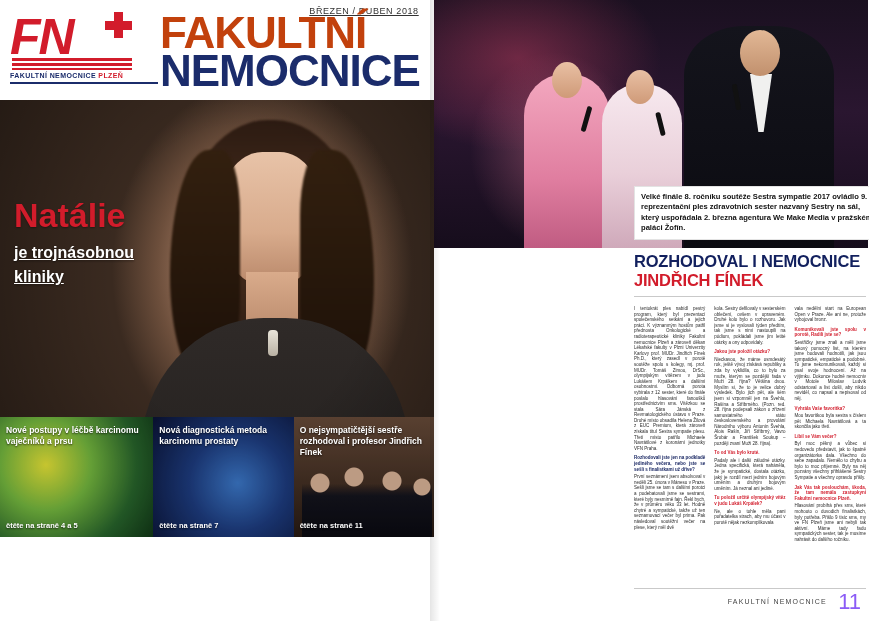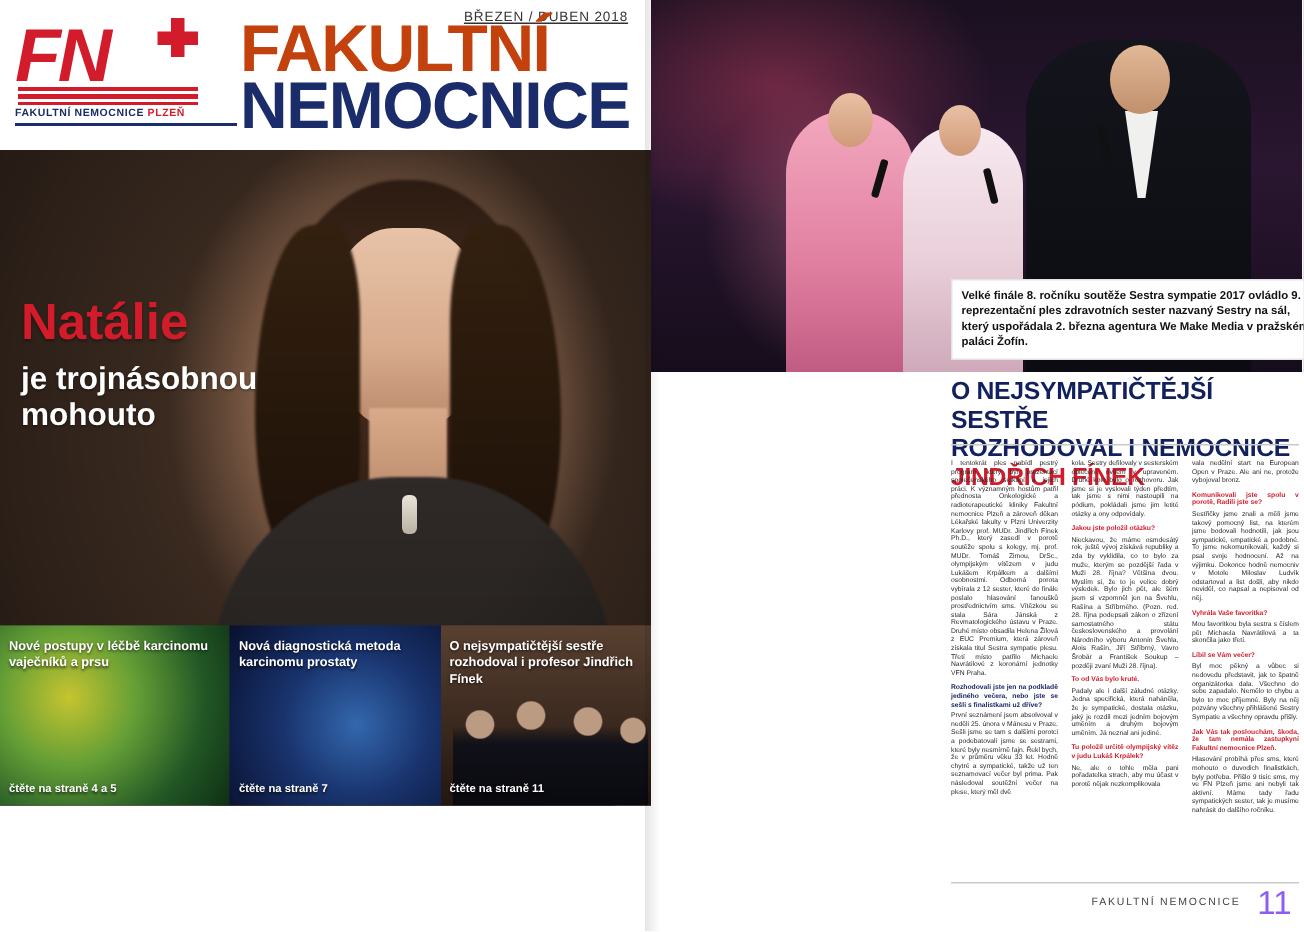--- a/index.html
+++ b/index.html
@@ -103,22 +103,23 @@
     position:absolute;left:300px;top:6px;width:128px;text-align:center;
     font-size:9px;color:#333;letter-spacing:.6px;text-decoration:underline;
   }
 
   .cover-headline{position:absolute;left:14px;top:198px;width:230px;}
   .ch-l1,.ch-l2{
     font-size:34px;font-weight:bold;color:#d21c2b;line-height:35px;
     text-shadow:0 1px 2px rgba(0,0,0,.35);
   }
   .ch-l3,.ch-l4{
-    font-size:21px;font-weight:bold;color:#ffffff;line-height:24px;
+    font-size:16px;font-weight:bold;color:#ffffff;line-height:24px;
     text-shadow:0 1px 2px rgba(0,0,0,.5);
+    text-decoration:underline;
   }
   .ch-l3{margin-top:8px;}
 
   
   .teasers{
     position:absolute;left:0;bottom:0;width:434px;height:120px;display:flex;
   }
   .teaser{position:relative;width:144.6px;height:120px;overflow:hidden;}
   .teaser .tshade{position:absolute;inset:0;background:rgba(0,0,0,.18);}
   .t1{background:
@@ -267,21 +268,21 @@
         <div class="logo-rule"></div>
       </div>
       <div class="issue-date">BŘEZEN / DUBEN 2018</div>
       <div class="title-fakultni">FAKULTNÍ</div>
       <div class="title-nemocnice">NEMOCNICE</div>
     </div>
 
     <div class="cover-headline">
       <div class="ch-l1">Natálie</div>
       <div class="ch-l3">je trojnásobnou</div>
-      <div class="ch-l4">mohouto</div>
+      <div class="ch-l4">kliniky</div>
     </div>
 
     <div class="teasers">
       <div class="teaser t1">
         <div class="tshade"></div>
         <div class="teaser-txt">Nové postupy v léčbě karcinomu vaječníků a prsu</div>
         <div class="teaser-more">čtěte na straně 4 a 5</div>
       </div>
       <div class="teaser t2">
         <div class="tshade"></div>
@@ -309,21 +310,20 @@
       <div class="p-man-head"></div>
       <div class="mic1"></div>
       <div class="mic2"></div>
       <div class="mic3"></div>
     </div>
     <div class="white-left-strip"></div>
 
     <div class="caption-box">Velké finále 8. ročníku soutěže Sestra sympatie 2017 ovládlo 9. reprezentační ples zdravotních sester nazvaný Sestry na sál, který uspořádala 2. března agentura We Make Media v pražském paláci Žofín.</div>
 
     <div class="art-head">
-      <div class="h1">O NEJSYMPATIČTĚJŠÍ SESTŘE</div>
       <div class="h2"><span>ROZHODOVAL I NEMOCNICE </span><em>JINDŘICH FÍNEK</em></div>
     </div>
     <div class="head-rule"></div>
 
     <div class="cols">
       <div class="col">
         <p>I tentokrát ples nabídl pestrý program, který byl prezentací společenského setkání a jejich práci. K významným hostům patřil přednosta Onkologické a radioterapeutické kliniky Fakultní nemocnice Plzeň a zároveň děkan Lékařské fakulty v Plzni Univerzity Karlovy prof. MUDr. Jindřich Fínek Ph.D., který zasedl v porotě soutěže spolu s kolegy, mj. prof. MUDr. Tomáš Zimou, DrSc., olympijským vítězem v judu Lukášem Krpálkem a dalšími osobnostmi. Odborná porota vybírala z 12 sester, které do finále poslalo hlasování fanoušků prostřednictvím sms. Vítězkou se stala Sára Jánská z Revmatologického ústavu v Praze. Druhé místo obsadila Helena Žilová z EUC Premium, která zároveň získala titul Sestra sympatie plesu. Třetí místo patřilo Michaele Navrátilové z koronární jednotky VFN Praha.</p>
         <p class="q">Rozhodovali jste jen na podkladě jediného večera, nebo jste se sešli s finalistkami už dříve?</p>
         <p>První seznámení jsem absolvoval v neděli 25. února v Mánesu v Praze. Sešli jsme se tam s dalšími porotci a podebatovali jsme se sestrami, které byly nesmírně fajn. Řekl bych, že v průměru věku 33 let. Hodně chytré a sympatické, takže už ten seznamovací večer byl prima. Pak následoval soutěžní večer na plese, který měl dvě</p>
       </div>

